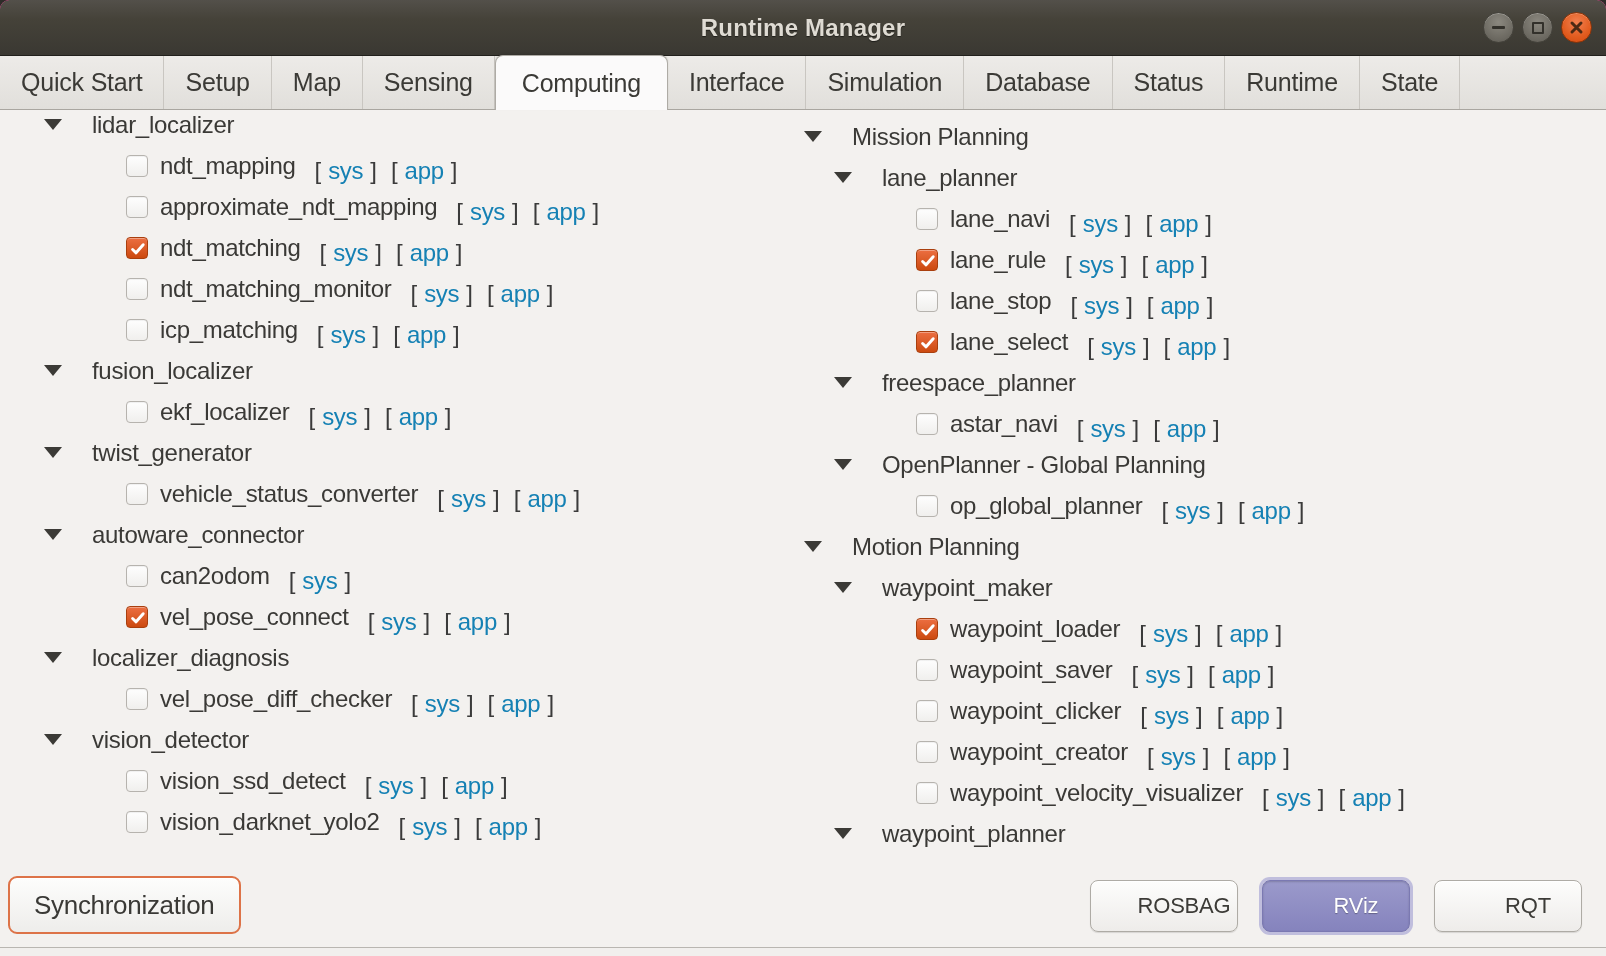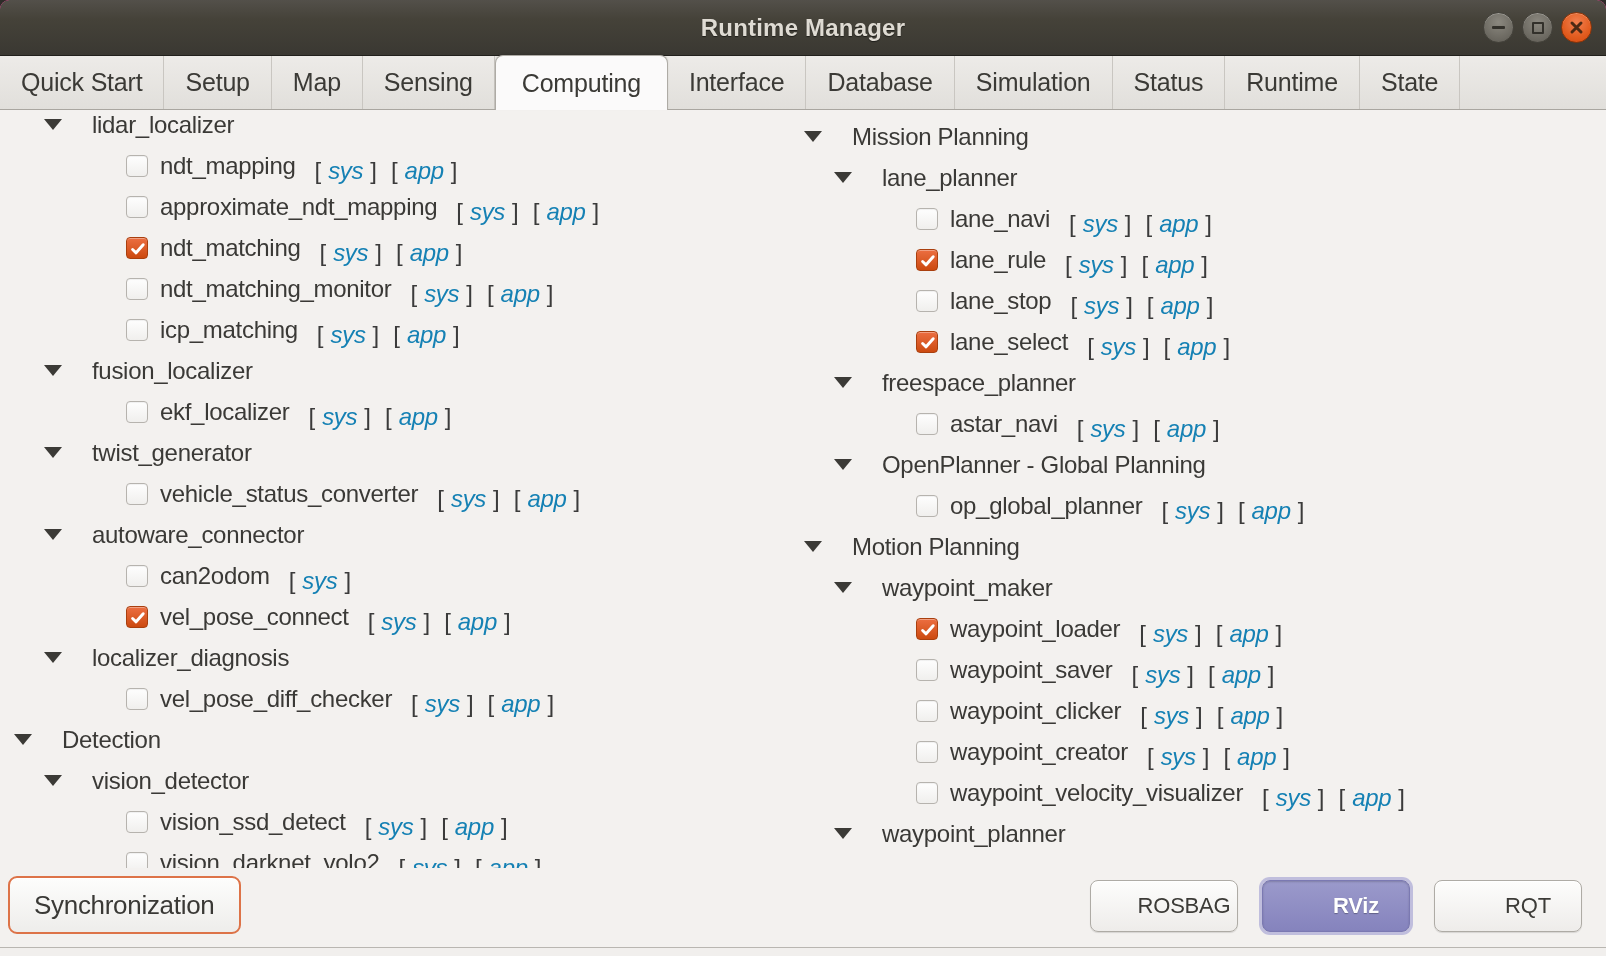--- a/index.html
+++ b/index.html
@@ -46,34 +46,34 @@
        border-top:11px solid #3b3a36;}
   .glabel,.ilabel{font-size:24px;color:#3a3936;letter-spacing:-.3px;}
   .cbox{flex:0 0 22px;width:22px;height:22px;border-radius:4px;margin-right:12px;position:relative;
         background:linear-gradient(#fefefe,#f0efed);border:1px solid #b6b3ae;
         box-shadow:inset 0 1px 1px rgba(0,0,0,.06);}
   .cbox.checked{background:linear-gradient(var(--orange1),var(--orange2));border:1px solid #a93f0e;
         box-shadow:inset 0 1px 0 rgba(255,255,255,.35);}
   .cbox svg{position:absolute;left:2px;top:2px;}
   .links{display:inline-flex;align-items:center;margin-left:12px;transform:translateY(5px);}
   .br{color:#3b3b3b;font-size:24px;margin:0 7px;}
-  .lnk{color:var(--link);font-size:24px;letter-spacing:-.3px;cursor:pointer;font-style:italic;}
+  .lnk{color:var(--link);font-size:24px;letter-spacing:-.3px;cursor:pointer;}
 
   
   .footer{position:relative;height:79px;background:#f3f1ef;}
   .sync-btn{position:absolute;left:8px;top:8px;height:58px;padding:0 24px;font-size:26px;color:#3a3936;
         background:linear-gradient(#fdfdfc,#eeedeb);border:2px solid var(--sync-border);border-radius:9px;
         letter-spacing:-.3px;box-shadow:inset 0 1px 0 #fff;}
   .fbtn-group{position:absolute;right:24px;top:12px;display:flex;gap:24px;}
   .fbtn{min-width:148px;height:52px;font-size:22px;color:#3c3b37;letter-spacing:-.2px;
         background:linear-gradient(#fdfdfc,#eeecea);border:1px solid #aeaba5;border-radius:8px;
         box-shadow:0 1px 1px rgba(0,0,0,.12),inset 0 1px 0 #fff;padding-left:40px;}
   .fbtn.purple{background:linear-gradient(#9b9acb,#8583bd);border:1px solid #7b79b2;color:#fff;
         text-shadow:0 1px 1px rgba(0,0,0,.3);
-        box-shadow:0 0 0 3px rgba(150,148,205,.55),inset 0 1px 2px rgba(0,0,0,.18);font-weight:bold;}
+        box-shadow:0 0 0 3px rgba(150,148,205,.55),inset 0 1px 2px rgba(0,0,0,.18);}
   button{font-family:inherit;}
 
   
   .statusbar{height:9px;background:#f1efed;border-top:1px solid #b9b6b1;}
 </style>
 </head>
 <body>
 
 <div class="window">
 
@@ -94,22 +94,22 @@
     </div>
   </div>
 
   <div class="tabbar">
       <div class="tab">Quick Start</div>
       <div class="tab">Setup</div>
       <div class="tab">Map</div>
       <div class="tab">Sensing</div>
       <div class="tab active">Computing</div>
       <div class="tab">Interface</div>
+      <div class="tab">Simulation</div>
       <div class="tab">Database</div>
-      <div class="tab">Simulation</div>
       <div class="tab">Status</div>
       <div class="tab">Runtime</div>
       <div class="tab">State</div>
     </div>
 
   <div class="content">
     <div class="tcol left">
         <div class="trow">
           <span class="indent" style="width: 44px;"></span>
           <span class="tri-wrap">
@@ -272,27 +272,20 @@
           <span class="cbox"></span>
           <span class="ilabel">vel_pose_diff_checker</span>
           <span class="links">
             <span class="br">[</span>
             <span class="lnk">sys</span>
             <span class="br">]</span>
             <span class="br">[</span>
             <span class="lnk">app</span>
             <span class="br">]</span>
           </span>
-        </div>
-        <div class="trow">
-          <span class="indent" style="width: 14px;"></span>
-          <span class="tri-wrap">
-            <span class="tri"></span>
-          </span>
-          <span class="glabel">Detection</span>
         </div>
         <div class="trow">
           <span class="indent" style="width: 44px;"></span>
           <span class="tri-wrap">
             <span class="tri"></span>
           </span>
           <span class="glabel">vision_detector</span>
         </div>
         <div class="trow">
           <span class="indent" style="width: 126px;"></span>

